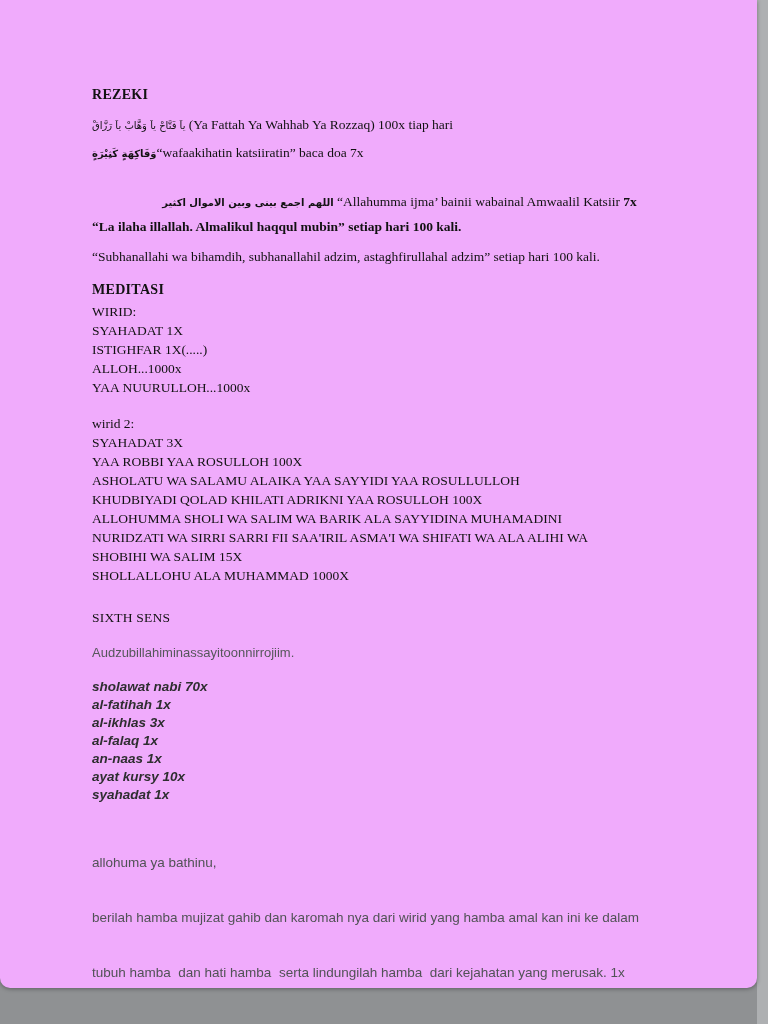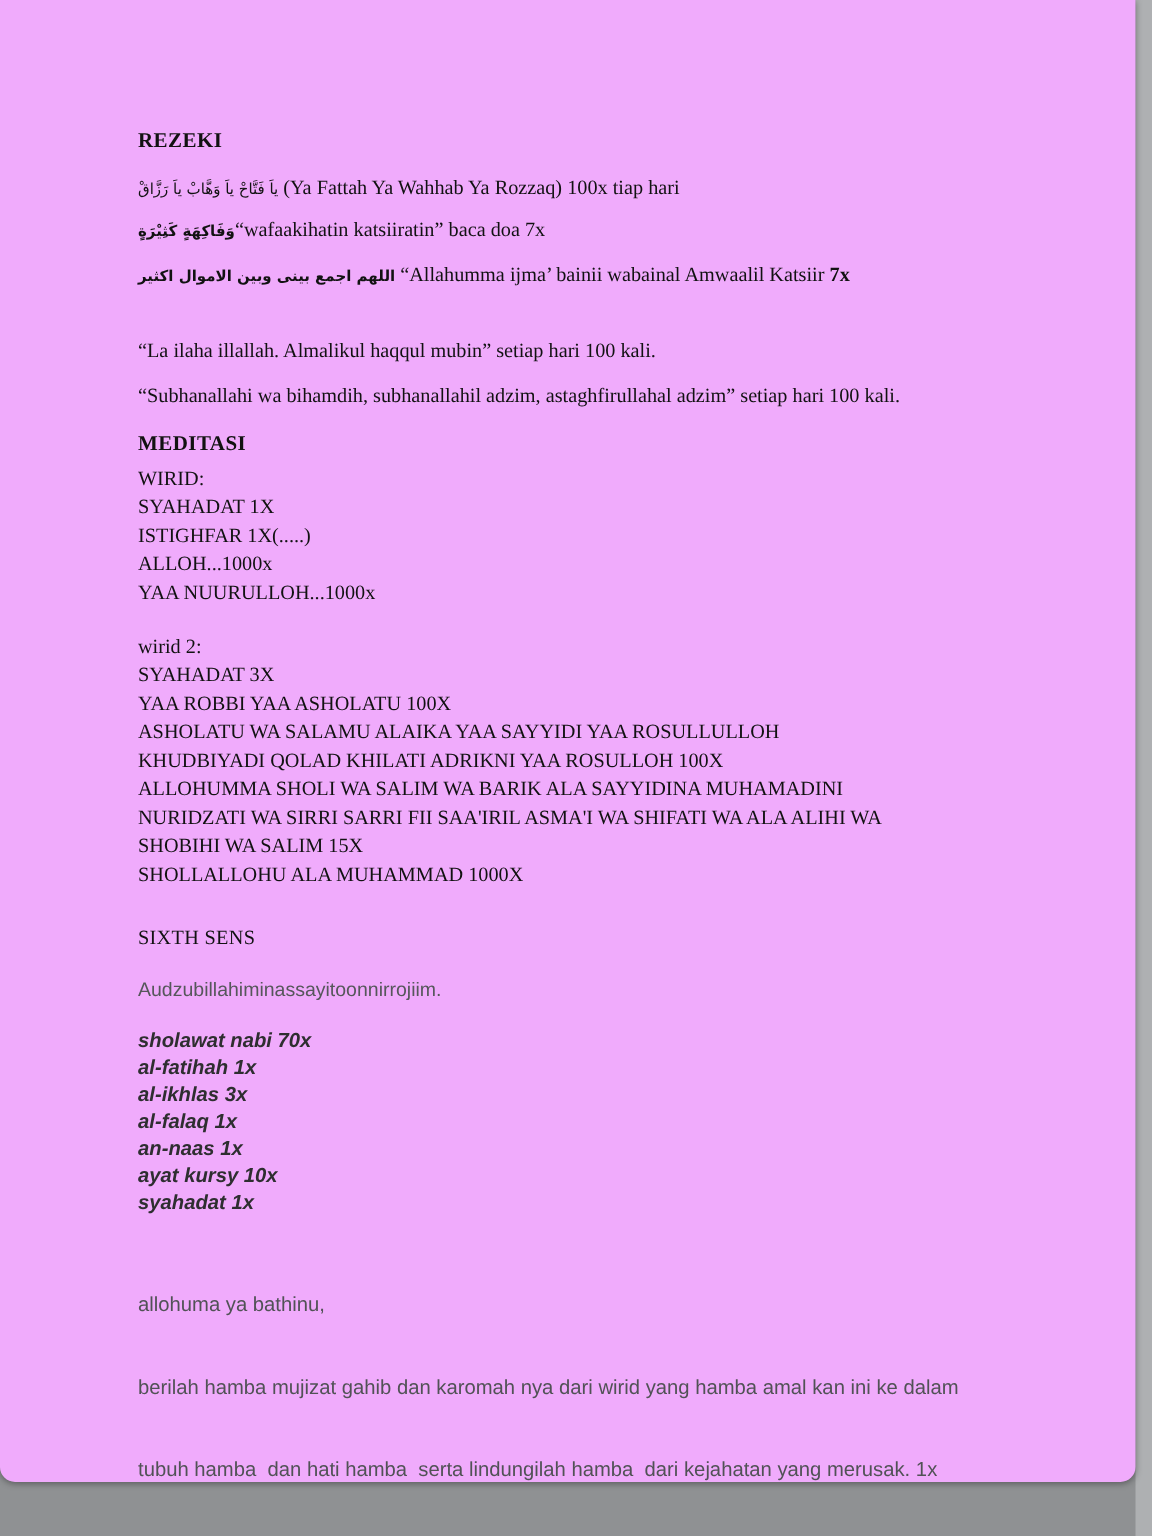--- a/index.html
+++ b/index.html
@@ -30,22 +30,22 @@
   }
   .h { font-weight:bold; font-size:14px; letter-spacing:.3px; }
   .arabic {
     font-family:"DejaVu Sans",sans-serif;
     font-size:10px;
     direction:rtl; unicode-bidi:embed;
   }
   .b { font-weight:bold; }
   .line1 { margin-top:13px; }
   .line2 { margin-top:12px; }
-  .line3 { margin-top:13px; }
-  .line4 { margin-top:34px; }
+  .line3 { margin-top:32px;text-align:center; }
+  .line4 { margin-top:8px;font-weight:bold; }
   .line5 { margin-top:13px; }
   .meditasi-h { margin-top:15px; }
   .wirid1 { margin-top:4px; }
   .wirid1 div, .wirid2 div { line-height:19px; }
   .wirid2 { margin-top:17px; }
   .sixth-h { margin-top:25px; font-size:13.5px; letter-spacing:.2px; }
   .sans { font-family:"Liberation Sans","DejaVu Sans",sans-serif; }
   .intro { margin-top:17px; color:#56575b; font-size:13px; }
   .intro div { line-height:18px; }
   .bil { margin-top:16px; color:#2e2e30; font-size:13.5px; font-weight:bold; font-style:italic; }
@@ -85,21 +85,21 @@
         <div>WIRID:</div>
         <div>SYAHADAT 1X</div>
         <div>ISTIGHFAR 1X(.....)</div>
         <div>ALLOH...1000x</div>
         <div>YAA NUURULLOH...1000x</div>
       </div>
 
       <div class="wirid2">
         <div>wirid 2:</div>
         <div>SYAHADAT 3X</div>
-        <div>YAA ROBBI YAA ASHOLATU 100X</div>
+        <div>YAA ROBBI YAA ROSULLOH 100X</div>
         <div>ASHOLATU WA SALAMU ALAIKA YAA SAYYIDI YAA ROSULLULLOH</div>
         <div>KHUDBIYADI QOLAD KHILATI ADRIKNI YAA ROSULLOH 100X</div>
         <div>ALLOHUMMA SHOLI WA SALIM WA BARIK ALA SAYYIDINA MUHAMADINI</div>
         <div>NURIDZATI WA SIRRI SARRI FII SAA'IRIL ASMA'I WA SHIFATI WA ALA ALIHI WA</div>
         <div>SHOBIHI WA SALIM 15X</div>
         <div>SHOLLALLOHU ALA MUHAMMAD 1000X</div>
       </div>
 
       <div class="sixth-h">SIXTH SENS</div>
 

